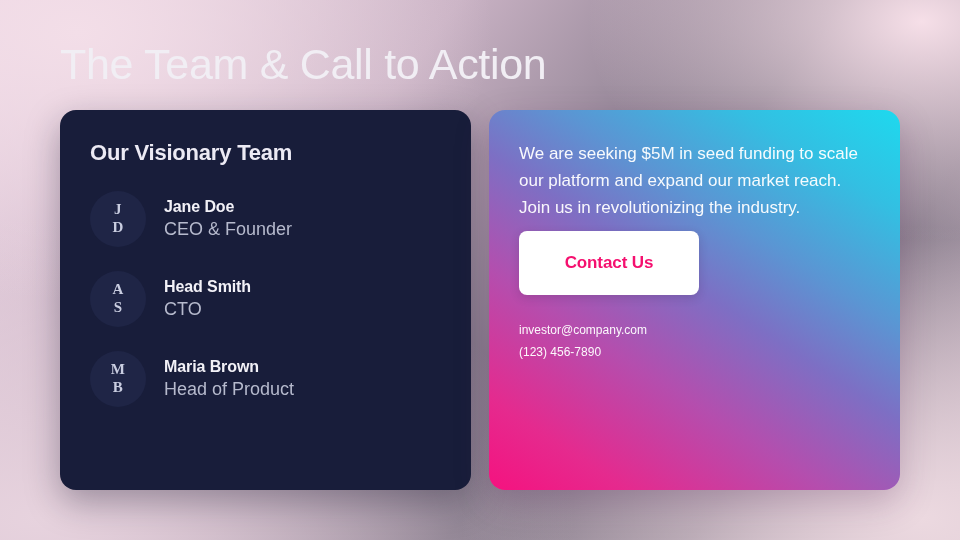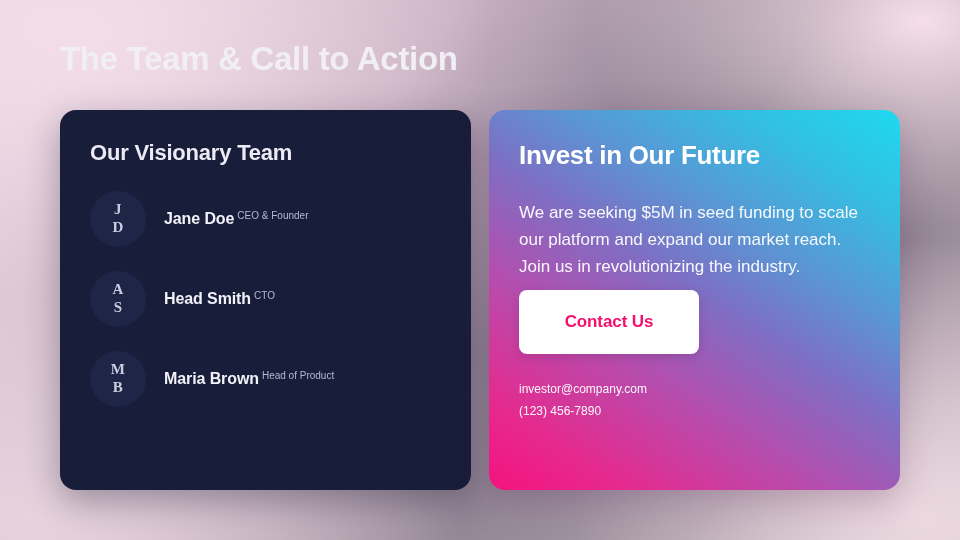--- a/index.html
+++ b/index.html
@@ -24,22 +24,22 @@
   .slide {
     position: absolute;
     inset: 0;
   }
 
   
   .page-title {
     position: absolute;
     left: 60px;
     top: 40px;
-    font-size: 33px;
-    font-weight: bold;
+    font-size: 43px;
+    font-weight: normal;
     letter-spacing: -0.3px;
     color: #f1eef4;
     white-space: nowrap;
   }
 
   
   .cards {
     position: absolute;
     left: 60px;
     top: 110px;
@@ -94,31 +94,31 @@
     align-items: center;
     justify-content: center;
     font-family: "Liberation Serif", serif;
     font-weight: bold;
     font-size: 15px;
     line-height: 1.18;
     color: #c9cde0;
     letter-spacing: 0.4px;
   }
 
-  .member-text { display: flex; flex-direction: row; gap: 3px; }
+  .member-text { display: flex; flex-direction: column; gap: 3px; }
 
   .member-name {
     font-size: 16px;
     font-weight: bold;
     color: #f2f1f7;
     letter-spacing: -0.1px;
   }
 
   .member-role {
-    font-size: 10px;
+    font-size: 18px;
     color: #b6bacd;
   }
 
   
   .card-cta {
     background: linear-gradient(33deg,
                  #f5127f 0%,
                  #e52a8e 14%,
                  #b44eae 34%,
                  #7d6fc4 52%,
@@ -223,21 +223,20 @@
             <div class="member-name">Maria Brown</div>
             <div class="member-role">Head of Product</div>
           </div>
         </div>
 
       </div>
     </div>
 
     <div class="card card-cta">
 
-      <div class="cta-heading">Invest in Our Future</div>
 
       <div class="cta-body">We are seeking $5M in seed funding to scale our platform and expand our market reach. Join us in revolutionizing the industry.</div>
 
       <button class="cta-button">Contact Us</button>
 
       <div class="cta-contact">
         <a href="#">investor@company.com</a>
         <span>(123) 456-7890</span>
       </div>
 

